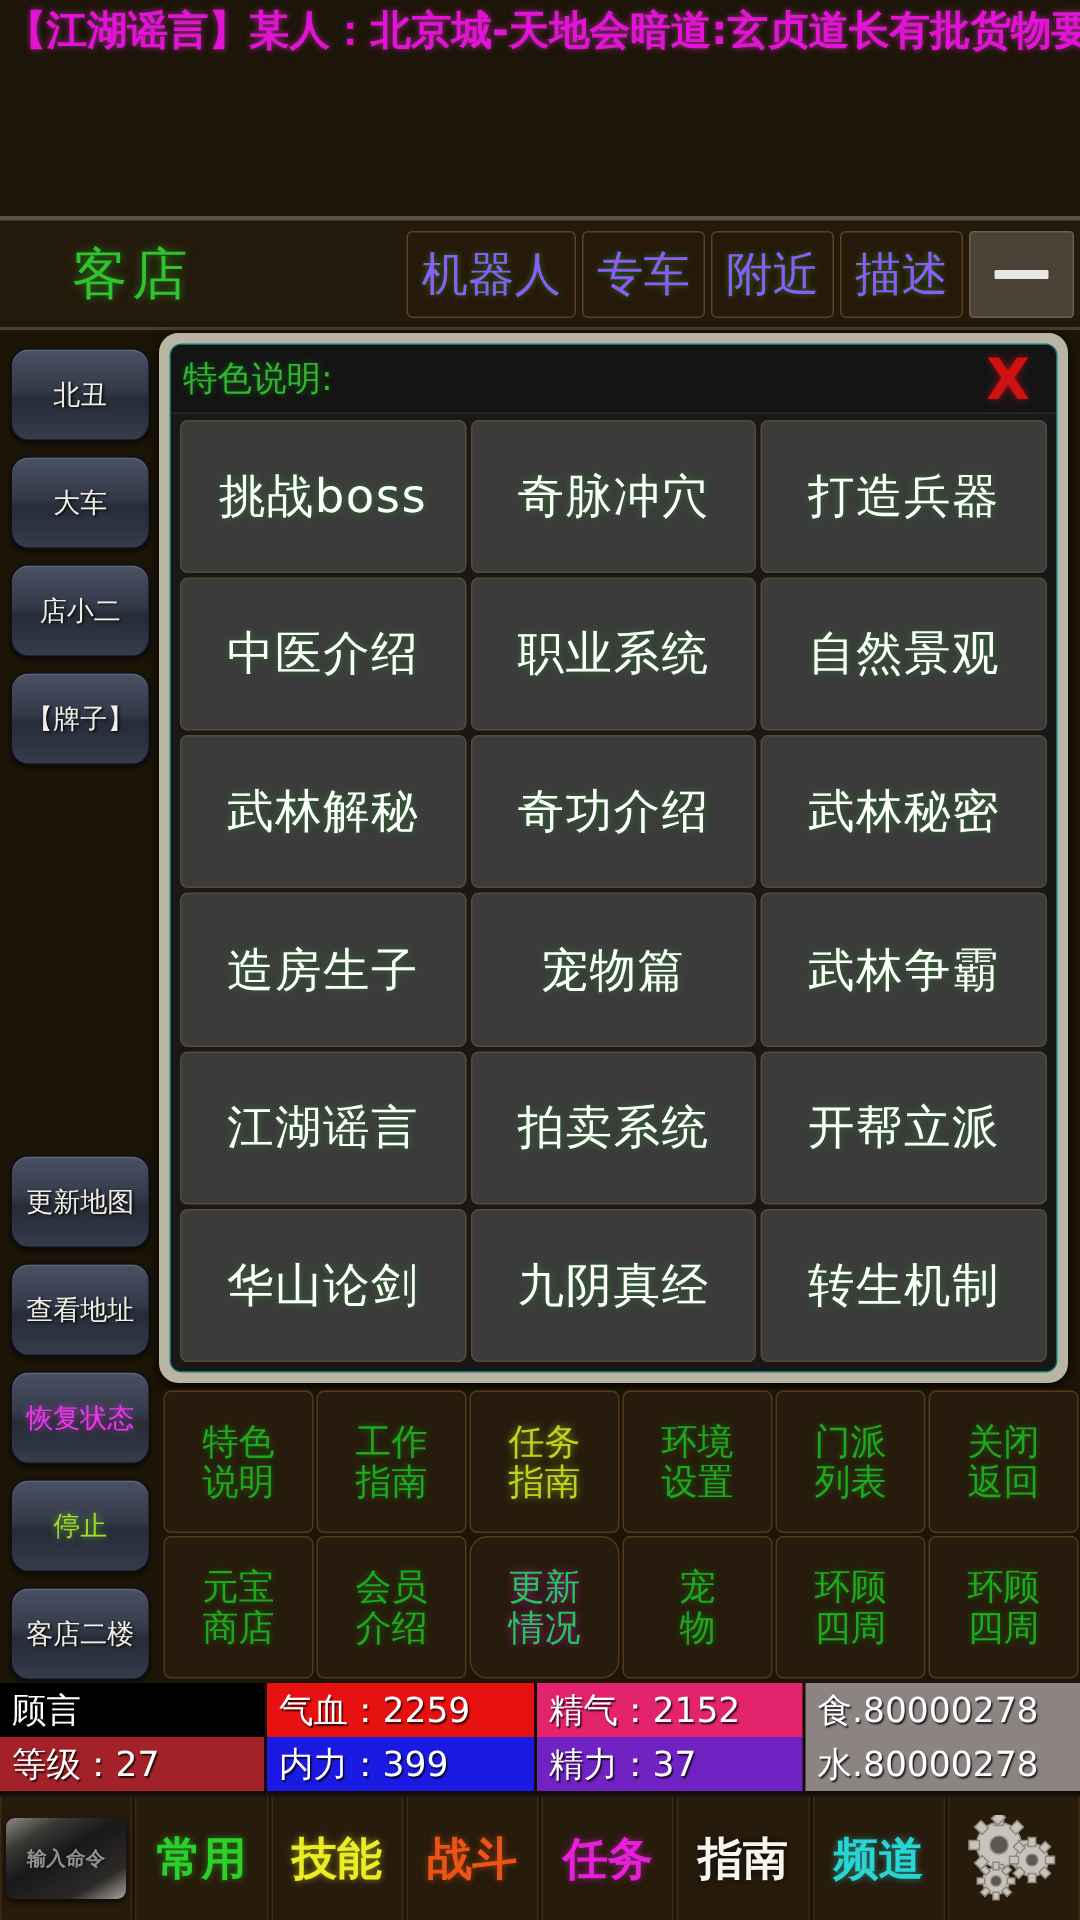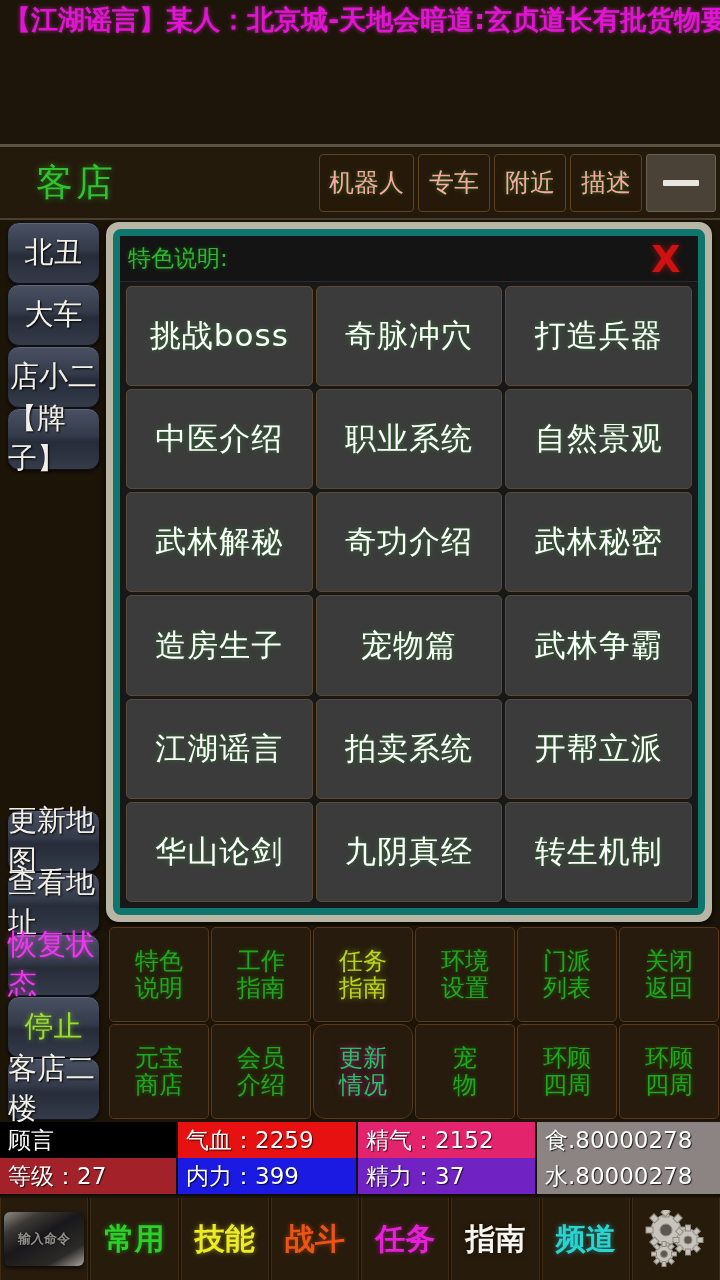--- a/index.html
+++ b/index.html
@@ -33,40 +33,40 @@
 
   
   .header {
     position: absolute; left: 0; top: 144px; width: 720px; height: 76px;
     background: #241a0c;
     border-top: 3px solid #5c5243;
     border-bottom: 2px solid #4a4032;
     display: flex; align-items: center;
   }
   .room-title {
-    margin-left: 36px;
+    margin-left: 48px;
     font-size: 37px;
     color: #2fc32f;
     text-shadow: 0 0 6px rgba(40,220,40,.5);
     letter-spacing: 3px;
     flex: 0 0 auto;
     text-align: right;
   }
   .header-spacer { flex: 1 1 auto; }
   .hdr-btn {
     height: 58px;
     min-width: 72px;
     margin-right: 4px;
     padding: 0 9px;
     background: #26190a;
     border: 1px solid #5d4320;
     border-radius: 4px;
     display: flex; align-items: center; justify-content: center;
-    font-size: 25px;
-    color: #fca5a5;
+    font-size: 31px;
+    color: #8b5cf6;
     text-shadow: 0 0 4px rgba(40,200,40,.5);
   }
   .hdr-min {
     height: 58px; width: 70px; margin-right: 4px;
     background: #4a4237;
     border: 1px solid #6a6052;
     border-radius: 3px;
     display: flex; align-items: center; justify-content: center;
   }
   .hdr-min .dash {
@@ -74,26 +74,27 @@
   }
 
   
   .sidebar {
     position: absolute; left: 0; top: 222px; width: 107px; height: 898px;
     background: #1d1408;
     display: flex; flex-direction: column; align-items: center;
   }
   .side-btn {
     width: 93px; height: 62px;
+    margin-top: 10px;
     border-radius: 12px;
     border: 1px solid #0d1018;
     background: linear-gradient(180deg,#4a5163 0%,#333a49 45%,#262c38 55%,#31384555 100%);
     background-color: #363d4c;
     display: flex; align-items: center; justify-content: center;
-    font-size: 29px;
+    font-size: 18px;
     color: #f2efe6;
     text-shadow: 1px 1px 2px #000;
     letter-spacing: 0px;
     box-shadow: inset 0 1px 0 rgba(255,255,255,.12), 0 2px 3px rgba(0,0,0,.6);
   }
   .side-gap { flex: 1 1 auto; }
   .side-btn.magenta { color: #ef36ef; text-shadow: 0 0 5px rgba(255,60,255,.6); }
   .side-btn.green   { color: #9ae02b; text-shadow: 0 0 5px rgba(150,230,40,.6); }
 
   
@@ -101,21 +102,21 @@
     position: absolute; left: 106px; top: 222px; width: 606px; height: 700px;
     background: #b9b5a4;
     border-radius: 13px;
     padding: 7px;
     box-shadow: 0 3px 9px rgba(0,0,0,.8);
   }
   .modal-inner {
     width: 100%; height: 100%;
     background: #121212;
     border-radius: 8px;
-    border: 7px solid #0f766e;
+    border: 1px solid #0f766e;
     display: flex; flex-direction: column;
     overflow: hidden;
   }
   .modal-titlebar {
     height: 46px; flex: 0 0 46px;
     display: flex; align-items: center;
     background: #141414;
     border-bottom: 1px solid #2a2a2a;
     position: relative;
   }

